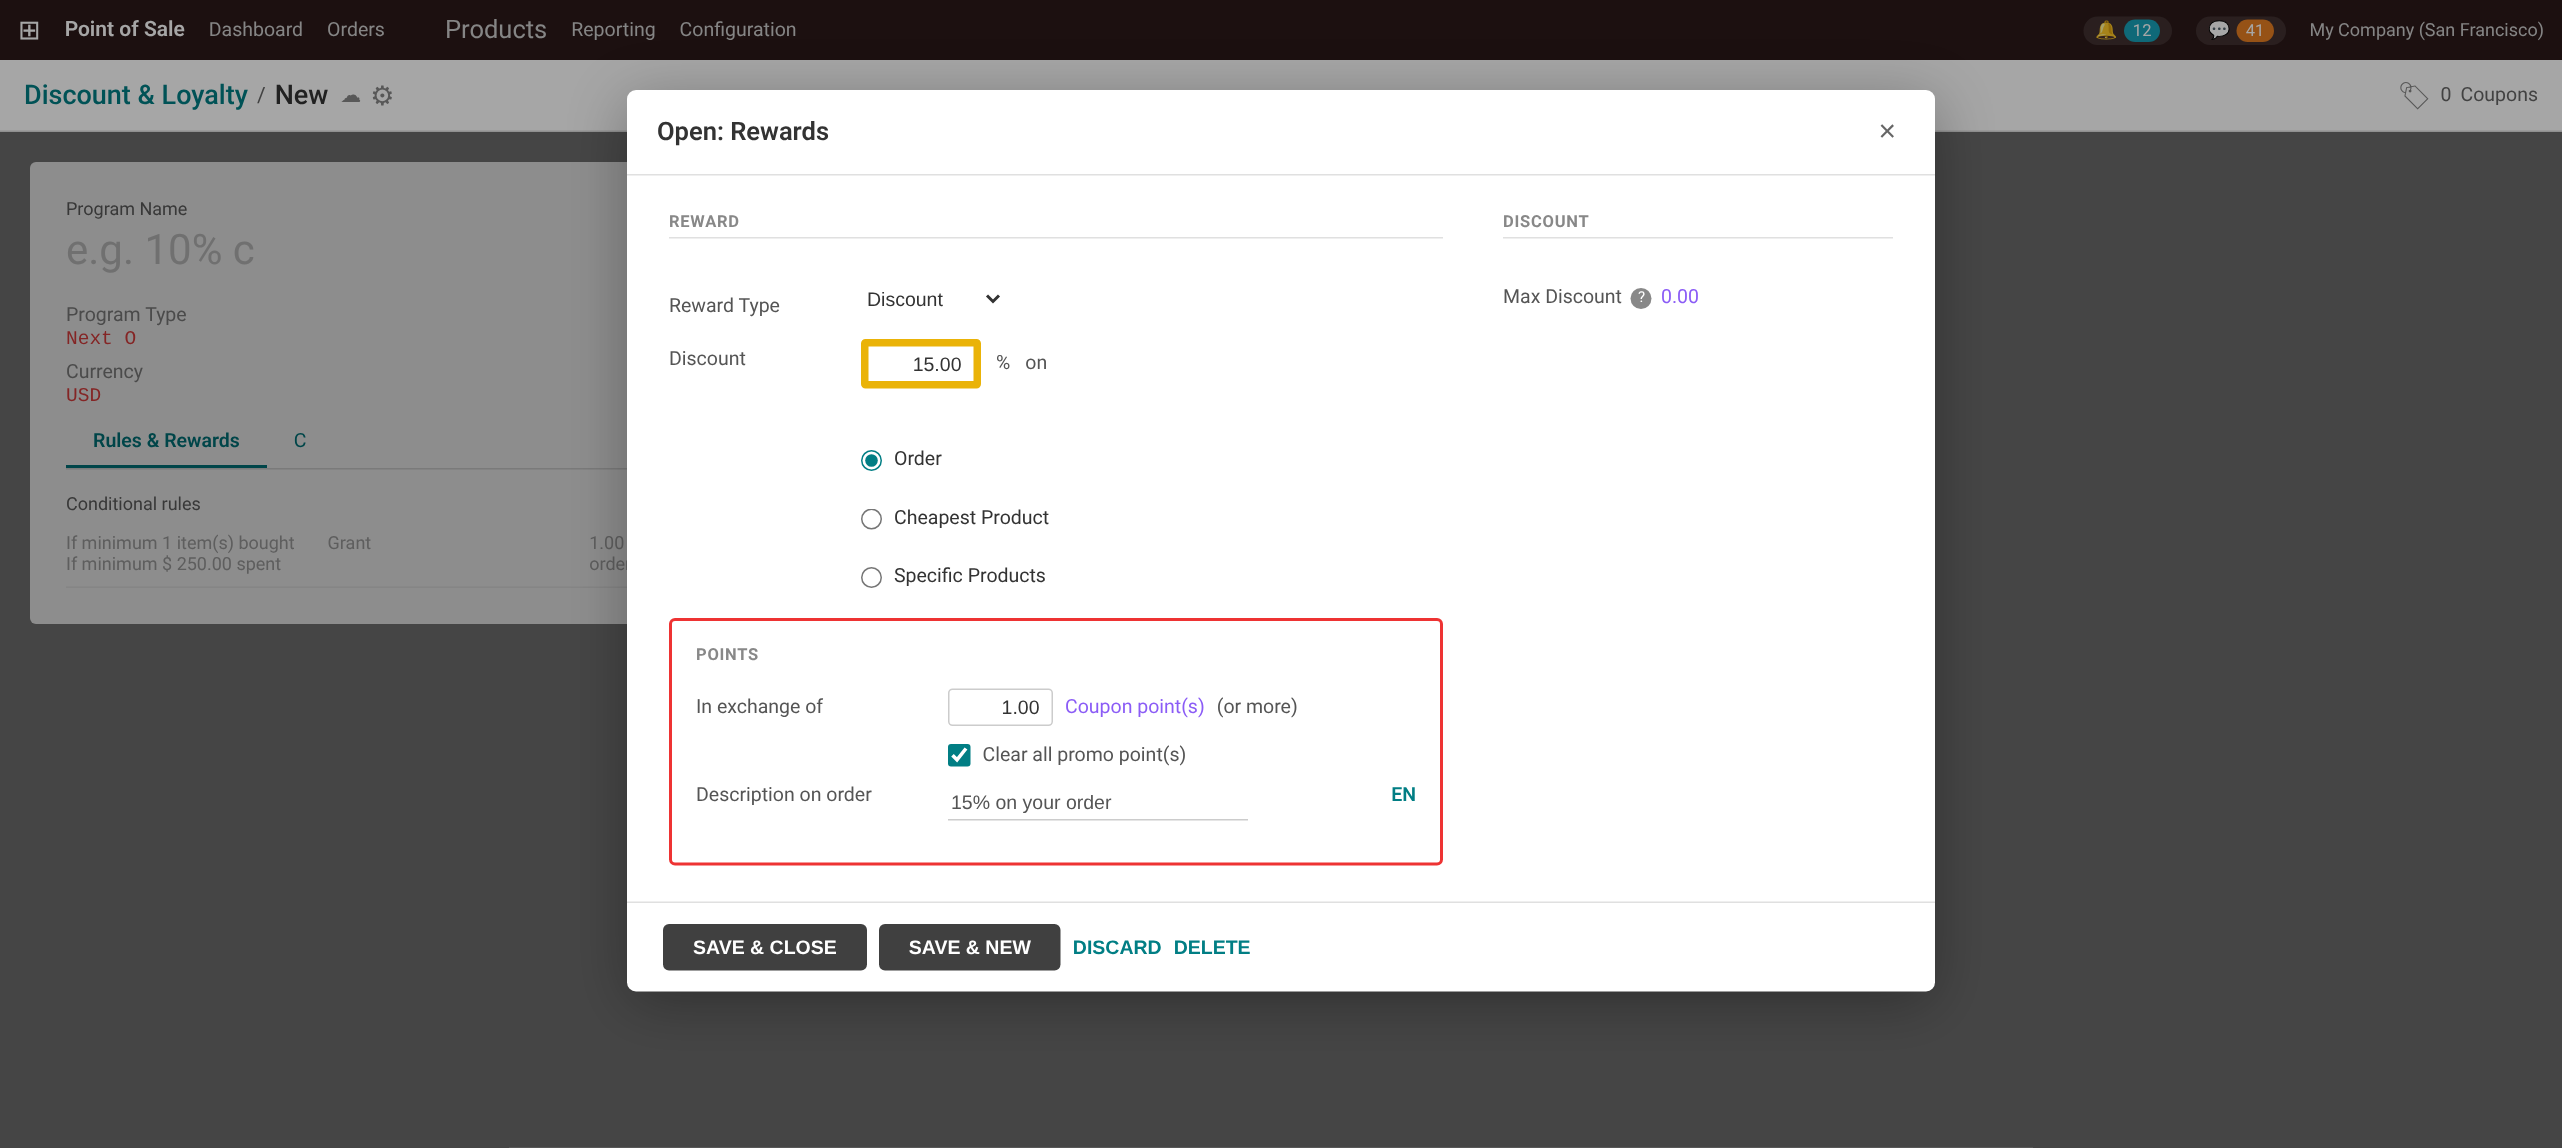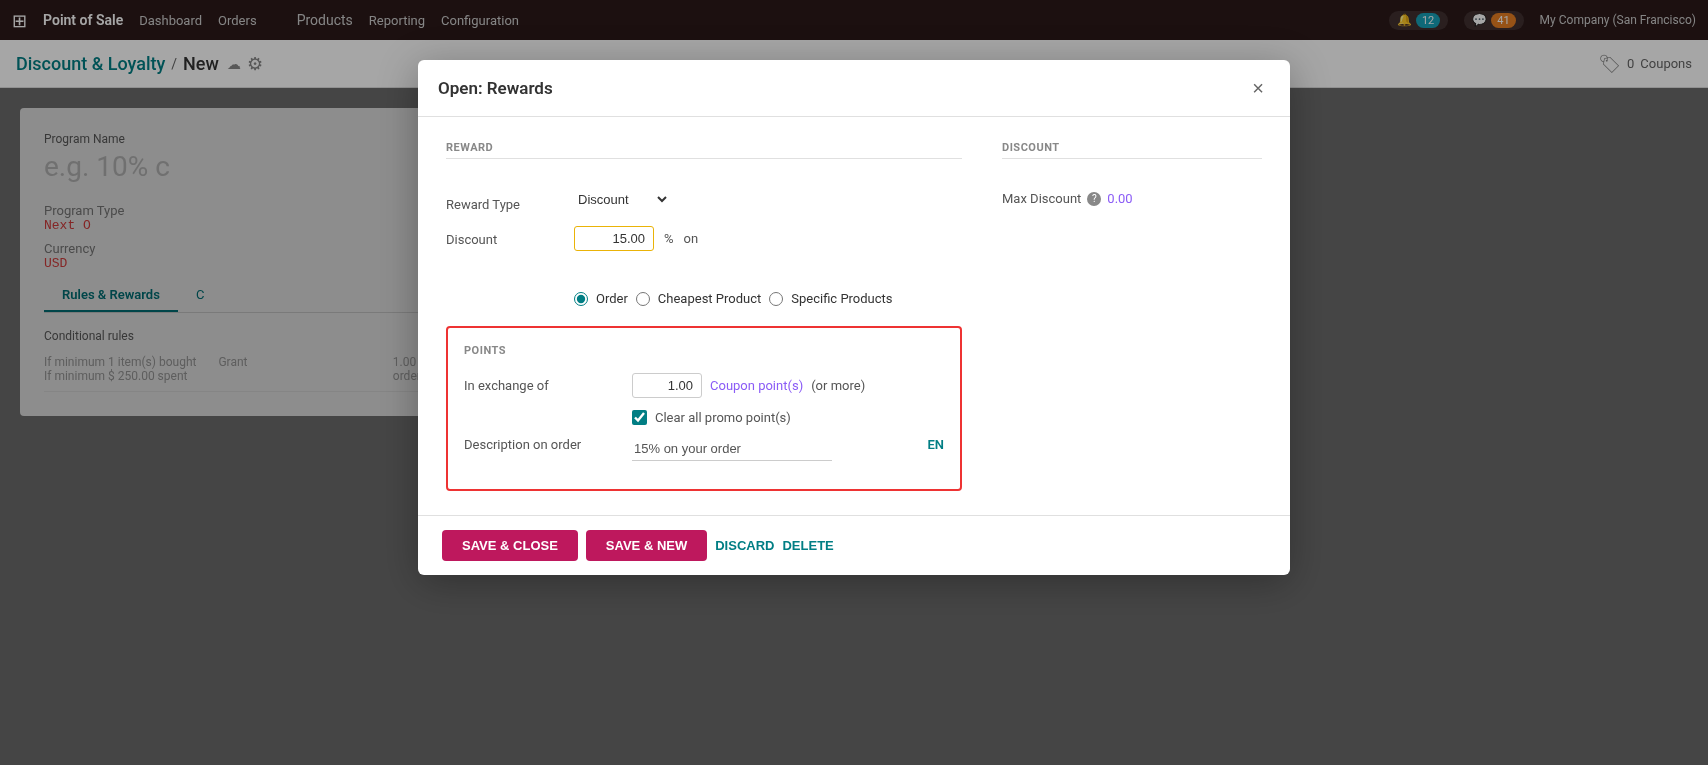--- a/index.html
+++ b/index.html
@@ -145,32 +145,32 @@
 
     
     .discount-row {
       display: flex;
       align-items: center;
       gap: 10px;
       margin-bottom: 10px;
     }
     .discount-input {
       width: 80px;
-      border: 1px solid #eab308;
+      border: 5px solid #eab308;
       border-radius: 3px;
       padding: 4px 8px;
       font-size: 13px;
       color: #333;
       text-align: right;
     }
     .discount-pct { color: #555; font-size: 13px; }
     .discount-on { color: #555; font-size: 13px; }
 
     
-    .radio-group { display: flex; flex-direction: row; gap: 8px; margin-left: 0; margin-top: 40px; }
+    .radio-group { display: flex; flex-direction: column; gap: 24px; margin-left: 0; margin-top: 40px; }
     .radio-option {
       display: flex; align-items: center; gap: 8px;
       font-size: 13px; color: #333; cursor: pointer;
     }
     .radio-option input[type="radio"] { accent-color: #017e84; width: 14px; height: 14px; }
 
     
     .points-section {
       border: 2px solid #e33;
       border-radius: 4px;
@@ -246,21 +246,21 @@
       align-items: center;
     }
     .btn {
       padding: 8px 20px;
       border-radius: 4px;
       border: none;
       cursor: pointer;
       font-size: 13px;
       font-weight: 600;
     }
-    .btn-primary { background: #be185d; color: #fff; }
+    .btn-primary { background: #404040; color: #fff; }
     .btn-ghost { background: none; color: #017e84; border: none; font-size: 13px; font-weight: 600; cursor: pointer; }
 
     
     .bg-field-label { font-size: 12px; color: #666; margin-bottom: 4px; }
     .bg-large-value { font-size: 28px; color: #ccc; }
     .bg-section { margin-bottom: 20px; }
     .bg-row { display: flex; gap: 40px; margin-bottom: 8px; }
     .bg-label { color: #888; font-size: 13px; width: 120px; }
     .bg-val { color: #ef4444; font-size: 13px; font-family: Liberation Mono, monospace; }
     .tab-bar { display: flex; gap: 0; border-bottom: 1px solid #ddd; margin-bottom: 16px; }
@@ -275,21 +275,21 @@
     .en-badge { color: #017e84; font-size: 13px; font-weight: 600; cursor: pointer; }
   </style>
 </head>
 <body>
 
 <div class="top-nav">
   <span style="font-size:18px;color:#fff;cursor:pointer;">⊞</span>
   <span style="color:#fff;font-weight:600;font-size:14px;">Point of Sale</span>
   <span style="color:#ccc;font-size:13px;cursor:pointer;">Dashboard</span>
   <span style="color:#ccc;font-size:13px;cursor:pointer;">Orders</span>
-  <span style="color:#ccc;font-size:14px;cursor:pointer;padding-left:24px;">Products</span>
+  <span style="color:#ccc;font-size:17px;cursor:pointer;padding-left:24px;">Products</span>
   <span style="color:#ccc;font-size:13px;cursor:pointer;">Reporting</span>
   <span style="color:#ccc;font-size:13px;cursor:pointer;">Configuration</span>
   <div class="spacer"></div>
   <div class="badge-btn">
     <span>🔔</span>
     <span class="badge">12</span>
   </div>
   <div class="badge-btn">
     <span>💬</span>
     <span class="badge badge-orange">41</span>

